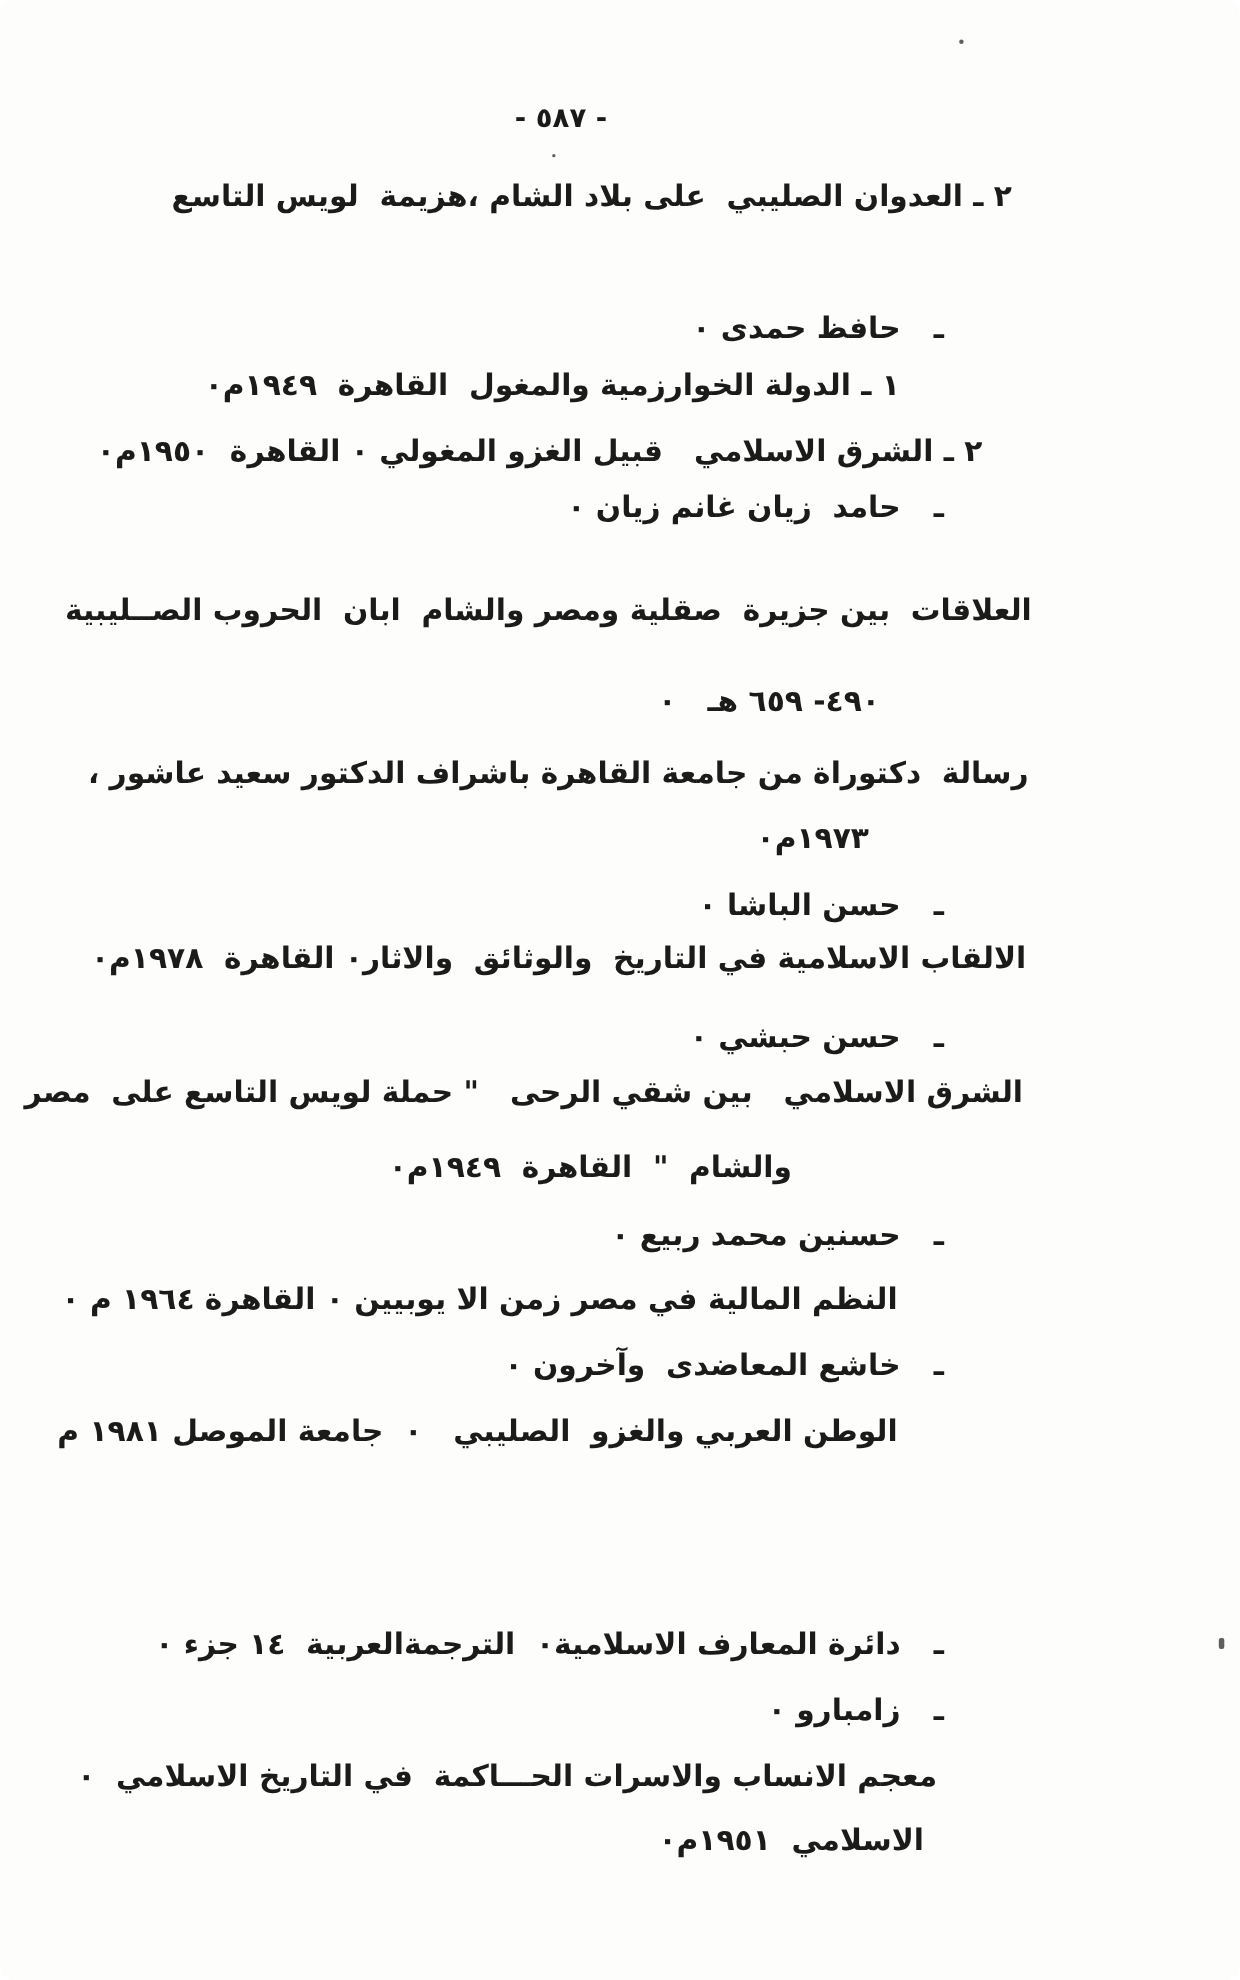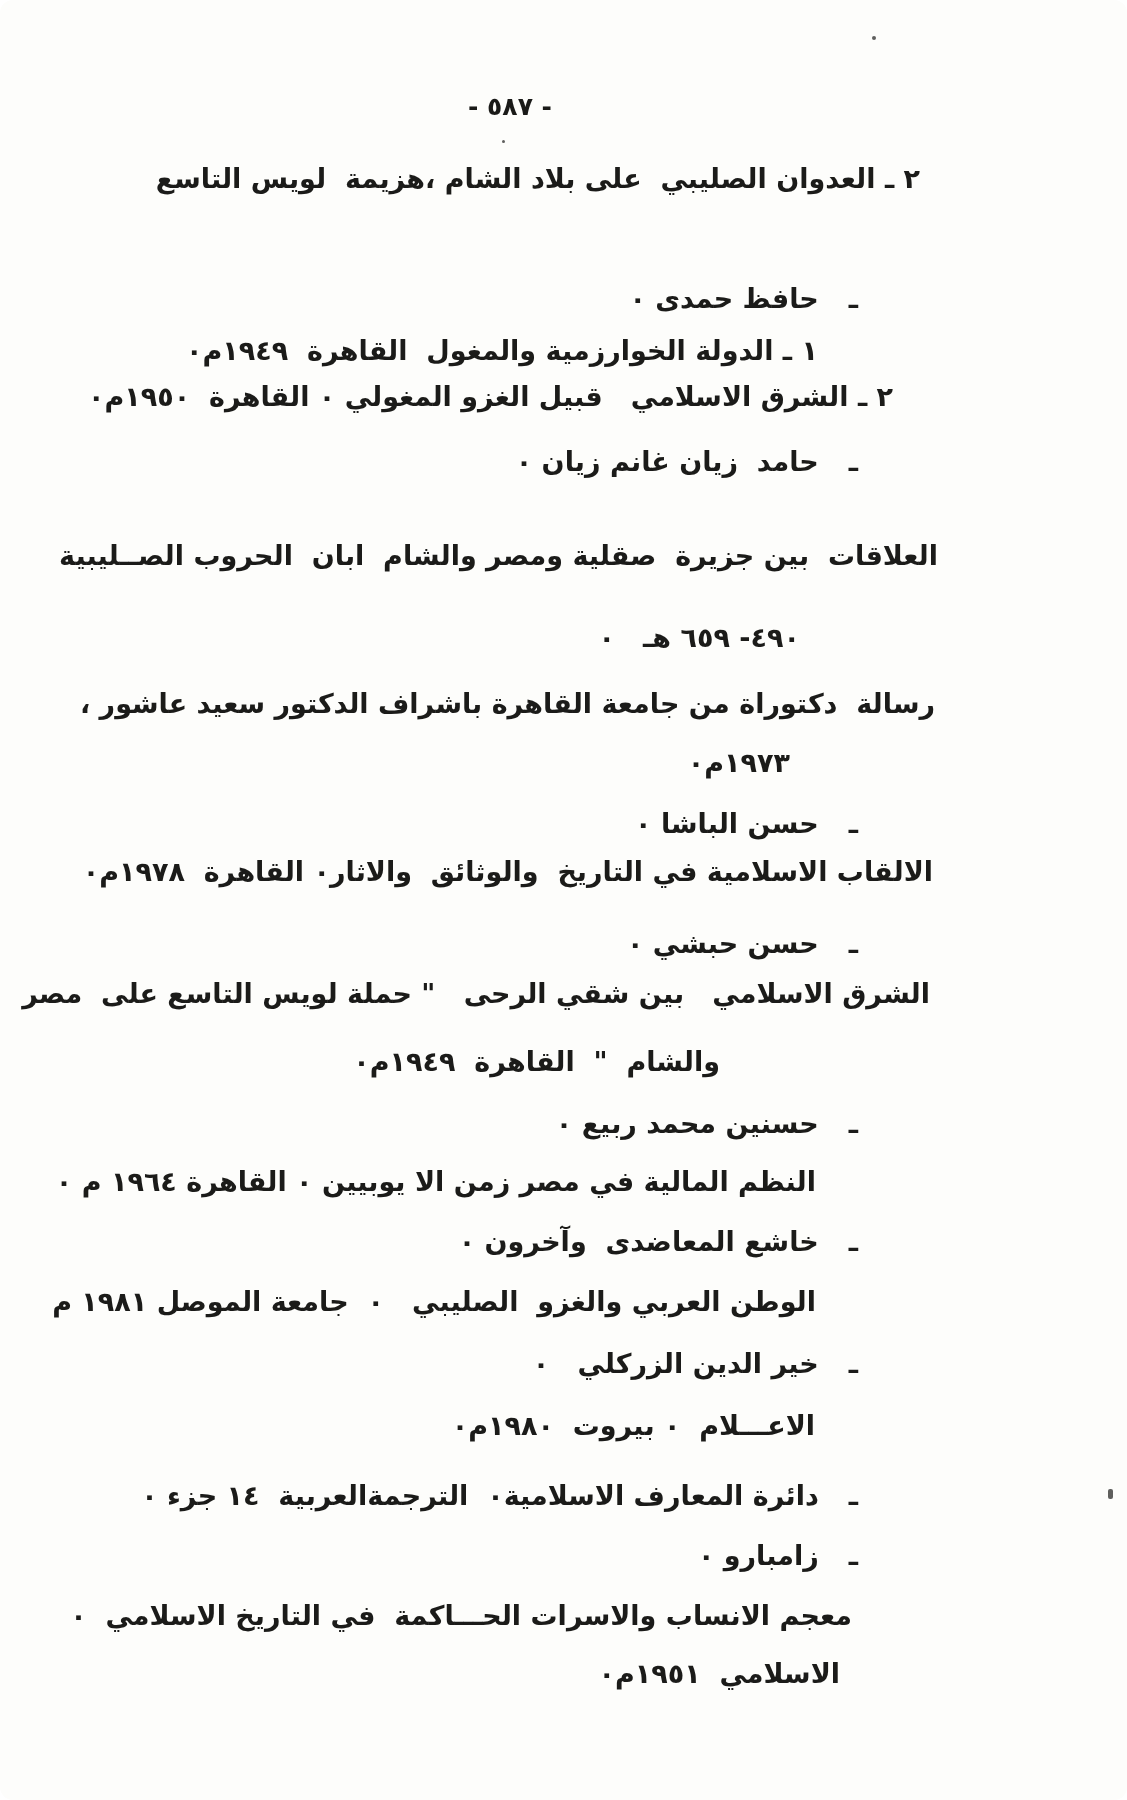--- a/index.html
+++ b/index.html
@@ -45,43 +45,41 @@
 <body>
 
 <div class="page">
 
   <div class="page-number">- ٥٨٧ -</div>
 
   <div class="ln" style="top:163px;right:207px">٢ ـ العدوان الصليبي  على بلاد الشام ،هزيمة  لويس التاسع</div>
 
   <div class="ln" style="top:283px;right:269px"><span class="marker">ـ</span><span>حافظ حمدى ٠</span></div>
   <div class="ln" style="top:335px;right:309px">١ ـ الدولة الخوارزمية والمغول  القاهرة  ١٩٤٩م٠</div>
-  <div class="ln" style="top:381px;right:234px">٢ ـ الشرق الاسلامي   قبيل الغزو المغولي ٠ القاهرة  ١٩٥٠م٠</div>
+  <div class="ln" style="top:395px;right:234px">٢ ـ الشرق الاسلامي   قبيل الغزو المغولي ٠ القاهرة  ١٩٥٠م٠</div>
 
   <div class="ln" style="top:446px;right:269px"><span class="marker">ـ</span><span>حامد  زيان غانم زيان ٠</span></div>
   <div class="ln" style="top:540px;right:189px">العلاقات  بين جزيرة  صقلية ومصر والشام  ابان  الحروب الصــليبية</div>
   <div class="ln" style="top:622px;right:327px">٤٩٠- ٦٥٩ هـ   ٠</div>
   <div class="ln" style="top:688px;right:192px">رسالة  دكتوراة من جامعة القاهرة باشراف الدكتور سعيد عاشور ،</div>
   <div class="ln" style="top:747px;right:337px">١٩٧٣م٠</div>
 
   <div class="ln" style="top:808px;right:269px"><span class="marker">ـ</span><span>حسن الباشا ٠</span></div>
   <div class="ln" style="top:856px;right:194px">الالقاب الاسلامية في التاريخ  والوثائق  والاثار٠ القاهرة  ١٩٧٨م٠</div>
 
   <div class="ln" style="top:928px;right:269px"><span class="marker">ـ</span><span>حسن حبشي ٠</span></div>
   <div class="ln" style="top:978px;right:197px">الشرق الاسلامي   بين شقي الرحى   " حملة لويس التاسع على  مصر</div>
   <div class="ln" style="top:1046px;right:407px">والشام  "  القاهرة  ١٩٤٩م٠</div>
 
   <div class="ln" style="top:1108px;right:269px"><span class="marker">ـ</span><span>حسنين محمد ربيع ٠</span></div>
   <div class="ln" style="top:1166px;right:311px">النظم المالية في مصر زمن الا يوبيين ٠ القاهرة ١٩٦٤ م ٠</div>
 
   <div class="ln" style="top:1226px;right:269px"><span class="marker">ـ</span><span>خاشع المعاضدى  وآخرون ٠</span></div>
   <div class="ln" style="top:1286px;right:311px">الوطن العربي والغزو  الصليبي   ٠  جامعة الموصل ١٩٨١ م</div>
 
-  <div class="ln" style="top:1348px;right:269px"><span class="marker">ـ</span><span>خير الدين الزركلي   ٠</span></div>
-  <div class="ln" style="top:1410px;right:312px">الاعـــلام  ٠ بيروت  ١٩٨٠م٠</div>
 
   <div class="ln" style="top:1480px;right:269px"><span class="marker">ـ</span><span>دائرة المعارف الاسلامية٠  الترجمةالعربية  ١٤ جزء ٠</span></div>
 
   <div class="ln" style="top:1540px;right:269px"><span class="marker">ـ</span><span>زامبارو ٠</span></div>
   <div class="ln" style="top:1600px;right:275px">معجم الانساب والاسرات الحـــاكمة  في التاريخ الاسلامي  ٠</div>
   <div class="ln" style="top:1658px;right:287px">الاسلامي  ١٩٥١م٠</div>
 
   <div class="speck" style="top:36px;left:872px;width:4px;height:4px"></div>
   <div class="speck" style="top:140px;left:502px;width:3px;height:3px"></div>
   <div class="speck" style="top:1489px;left:1108px;width:5px;height:10px;border-radius:2px"></div>

